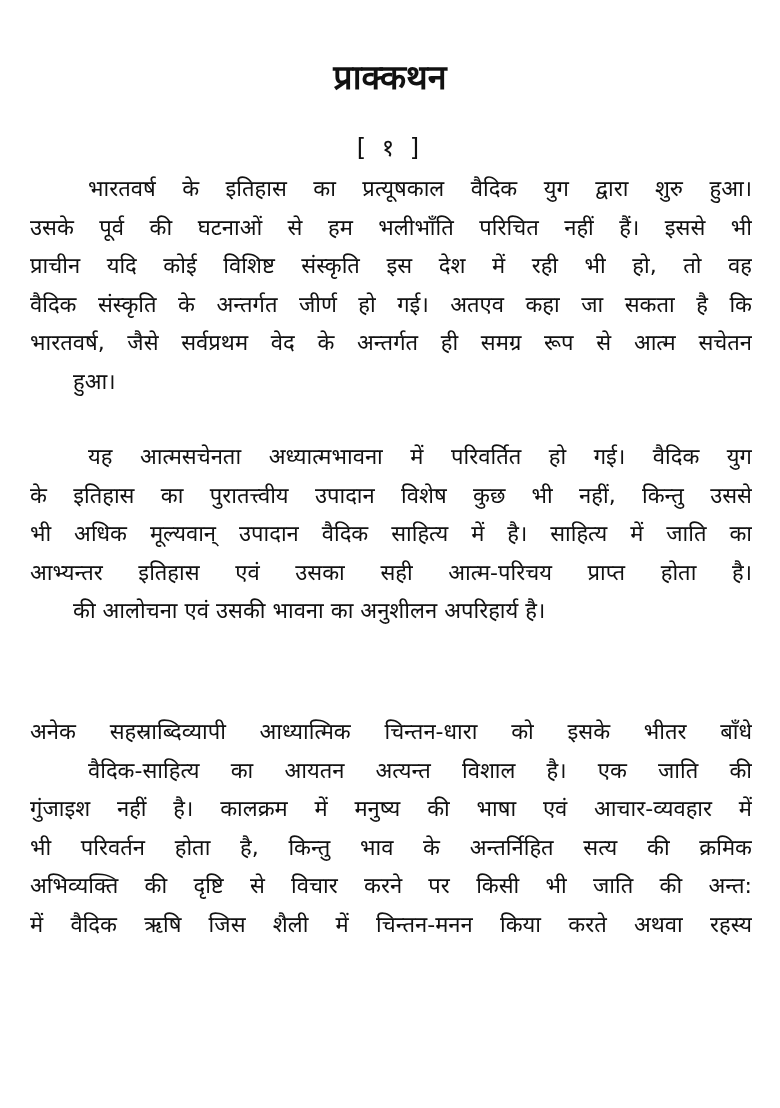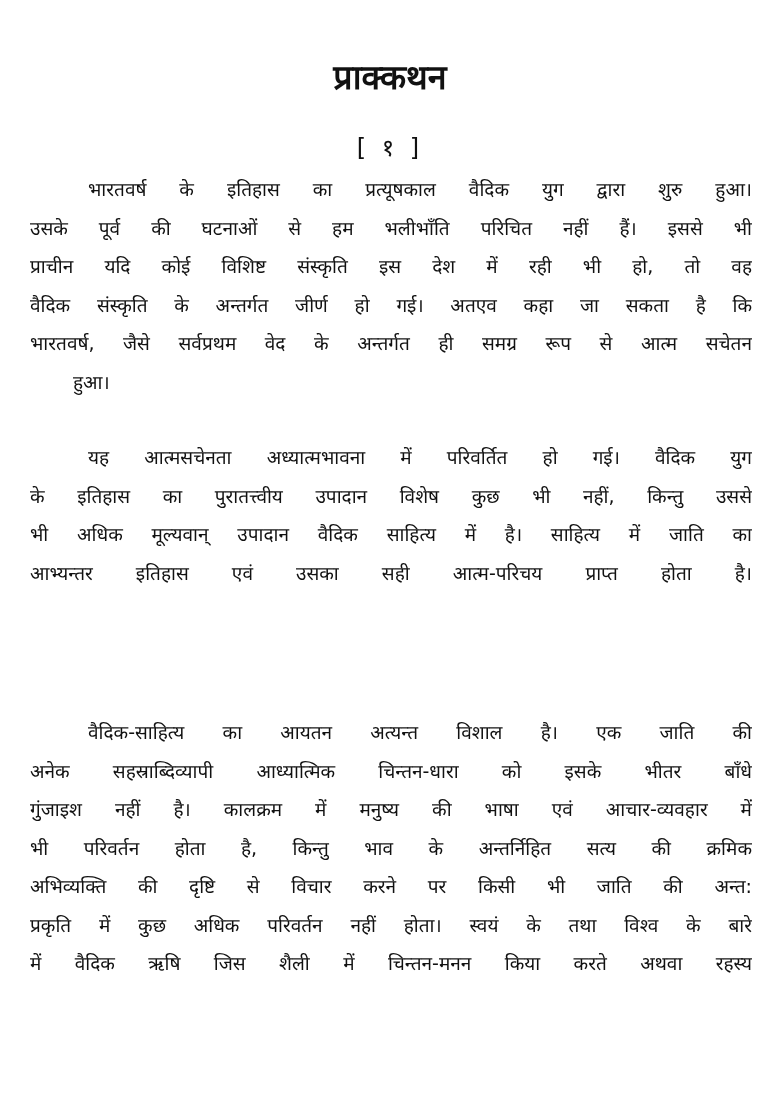--- a/index.html
+++ b/index.html
@@ -41,21 +41,21 @@
       text-align: center;
       font-size: 24px;
       line-height: 36px;
       letter-spacing: 4px;
     }
     .para {
       position: absolute;
       left: 30px;
       width: 722px;
       margin: 0;
-      font-size: 19px;
+      font-size: 22px;
       line-height: 38.5px;
       text-align: justify;
       text-align-last: justify;
     }
     .para .line {
       display: block;
       text-align: justify;
       text-align-last: justify;
       white-space: nowrap;
       overflow: hidden;
@@ -85,24 +85,24 @@
     <span class="line">वैदिक संस्कृति के अन्तर्गत जीर्ण हो गई। अतएव कहा जा सकता है कि</span>
     <span class="line">भारतवर्ष, जैसे सर्वप्रथम वेद के अन्तर्गत ही समग्र रूप से आत्म सचेतन</span>
     <span class="line last">हुआ।</span>
   </div>
 
   <div class="para" id="p2">
     <span class="line indent">यह आत्मसचेनता अध्यात्मभावना में परिवर्तित हो गई। वैदिक युग</span>
     <span class="line">के इतिहास का पुरातत्त्वीय उपादान विशेष कुछ भी नहीं, किन्तु उससे</span>
     <span class="line">भी अधिक मूल्यवान् उपादान वैदिक साहित्य में है। साहित्य में जाति का</span>
     <span class="line">आभ्यन्तर इतिहास एवं उसका सही आत्म-परिचय प्राप्त होता है।</span>
+    <span class="line last">की आलोचना एवं उसकी भावना का अनुशीलन अपरिहार्य है।</span>
   </div>
 
   <div class="para" id="p3">
+    <span class="line">अनेक सहस्राब्दिव्यापी आध्यात्मिक चिन्तन-धारा को इसके भीतर बाँधे</span>
     <span class="line indent">वैदिक-साहित्य का आयतन अत्यन्त विशाल है। एक जाति की</span>
-    <span class="line">अनेक सहस्राब्दिव्यापी आध्यात्मिक चिन्तन-धारा को इसके भीतर बाँधे</span>
     <span class="line">गुंजाइश नहीं है। कालक्रम में मनुष्य की भाषा एवं आचार-व्यवहार में</span>
     <span class="line">भी परिवर्तन होता है, किन्तु भाव के अन्तर्निहित सत्य की क्रमिक</span>
     <span class="line">अभिव्यक्ति की दृष्टि से विचार करने पर किसी भी जाति की अन्त:</span>
-    <span class="line">प्रकृति में कुछ अधिक परिवर्तन नहीं होता। स्वयं के तथा विश्व के बारे</span>
     <span class="line">में वैदिक ऋषि जिस शैली में चिन्तन-मनन किया करते अथवा रहस्य</span>
   </div>
 </div>
 
 </body></html>

